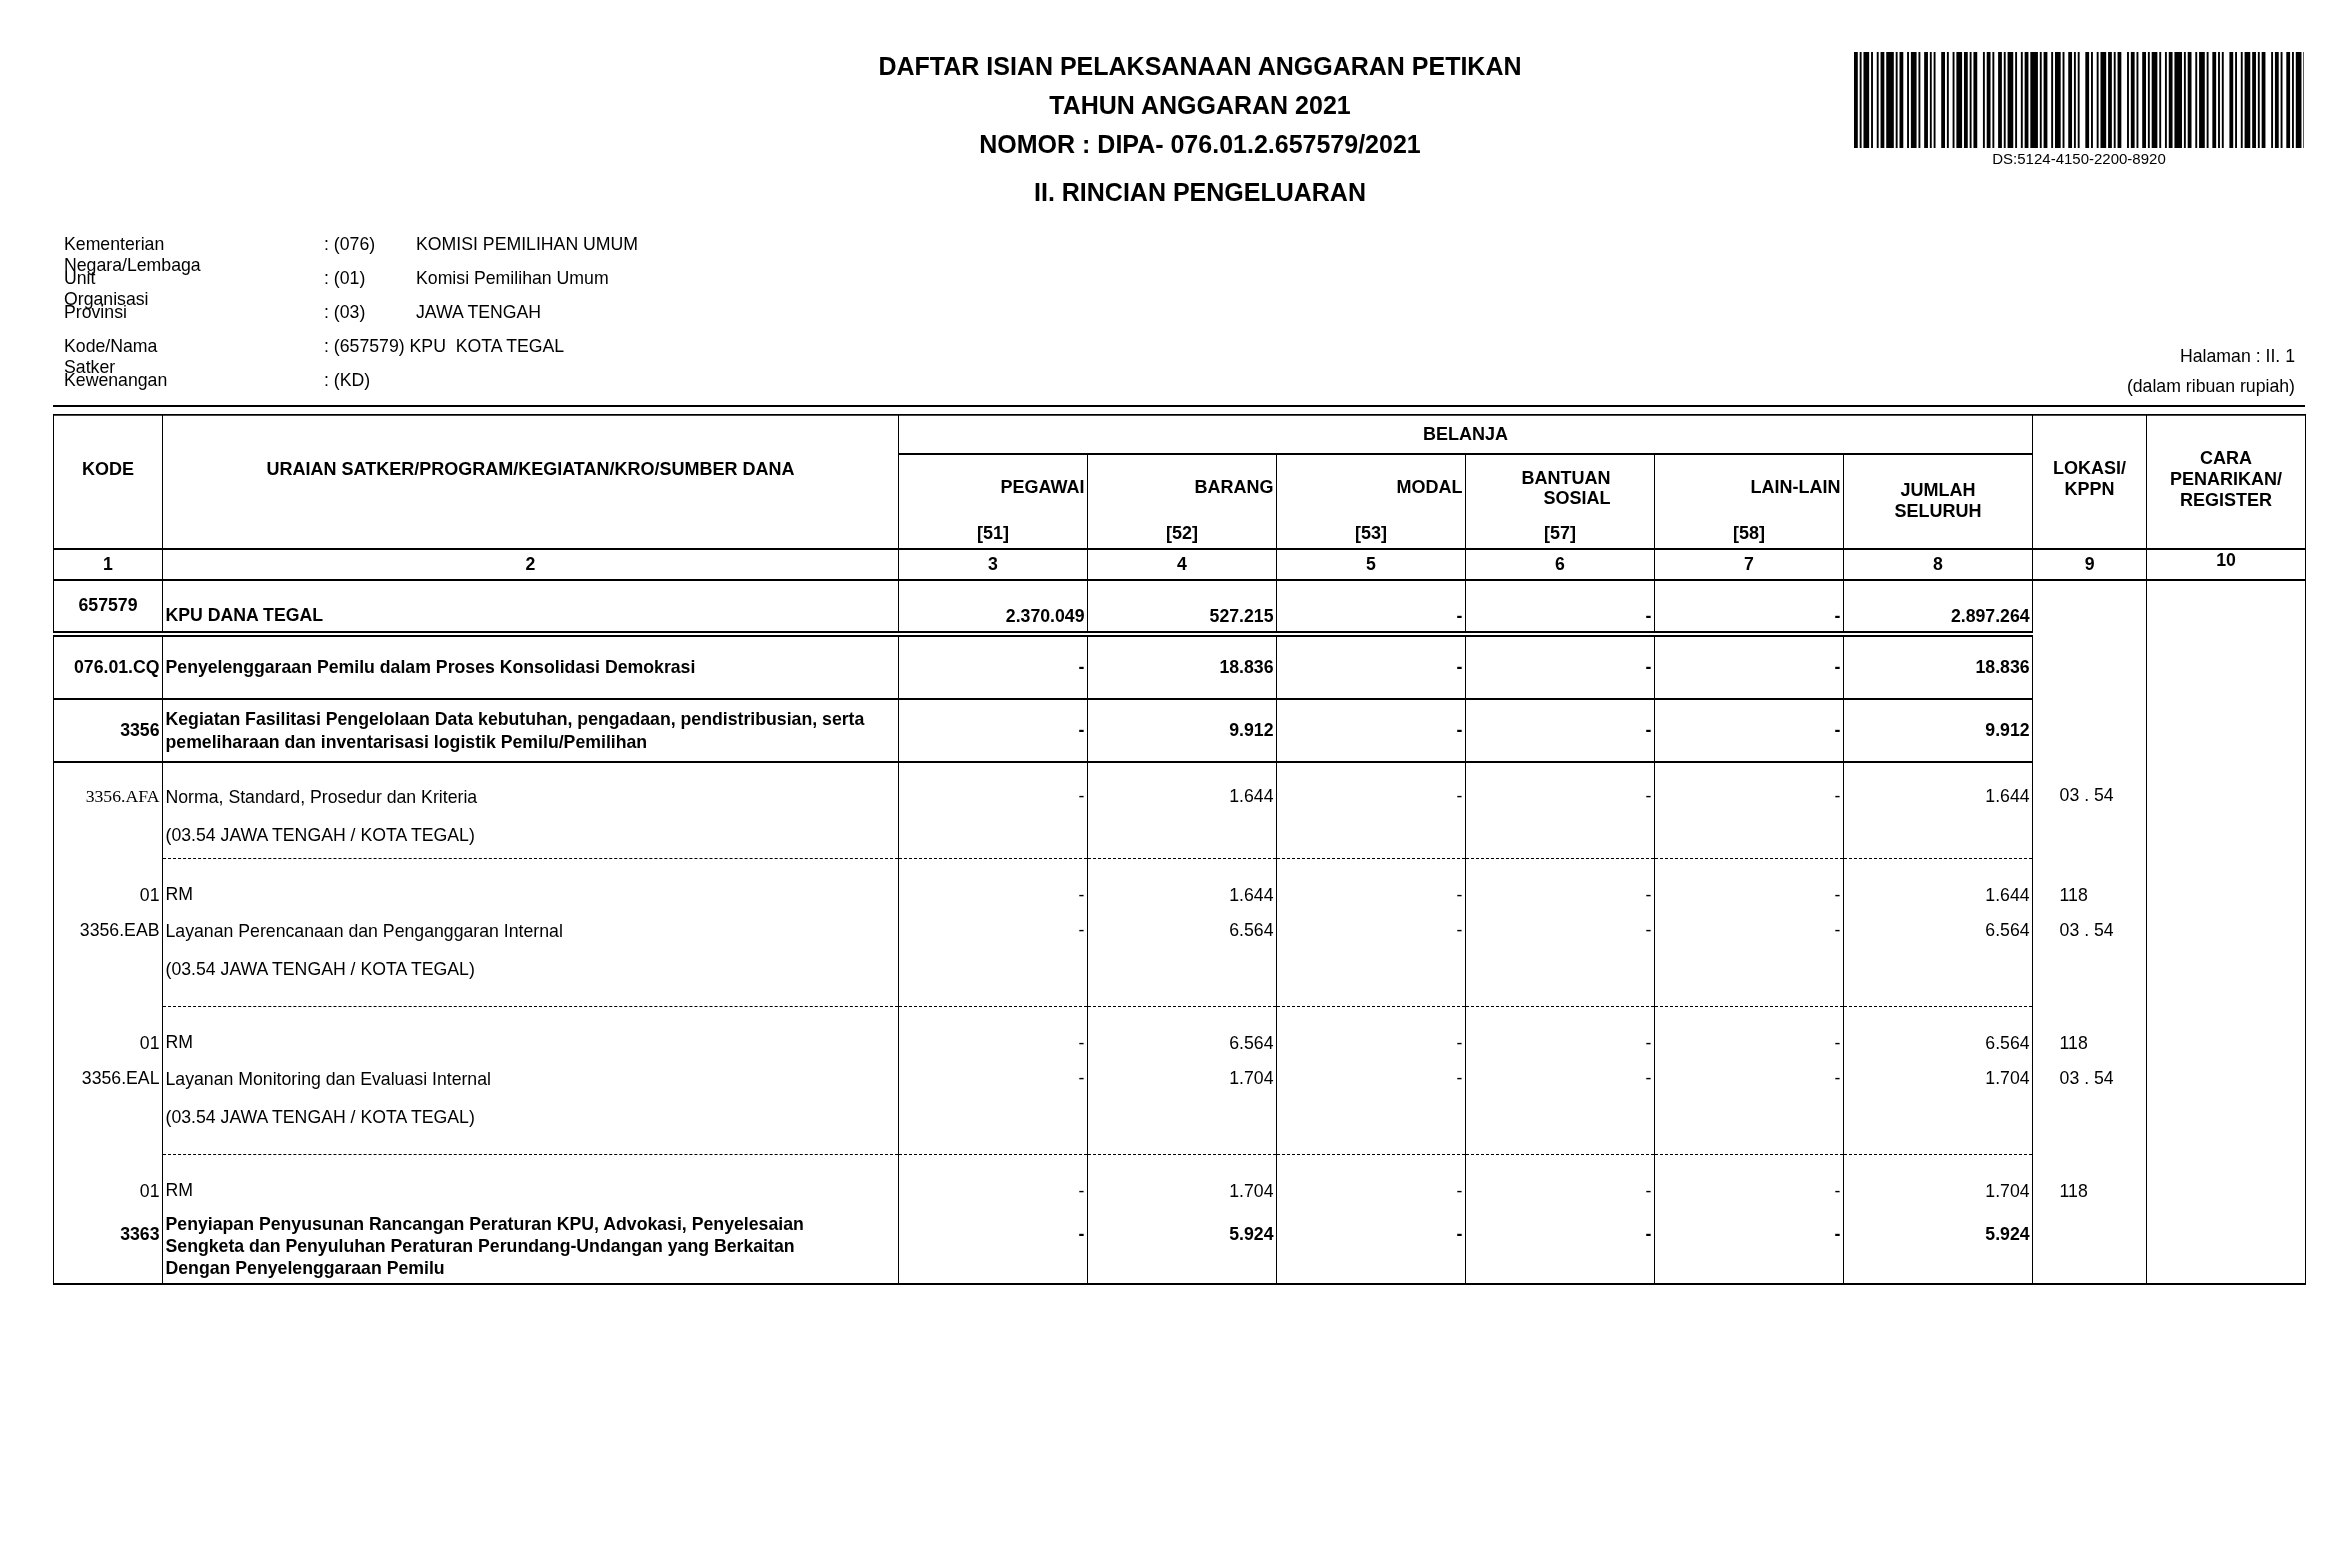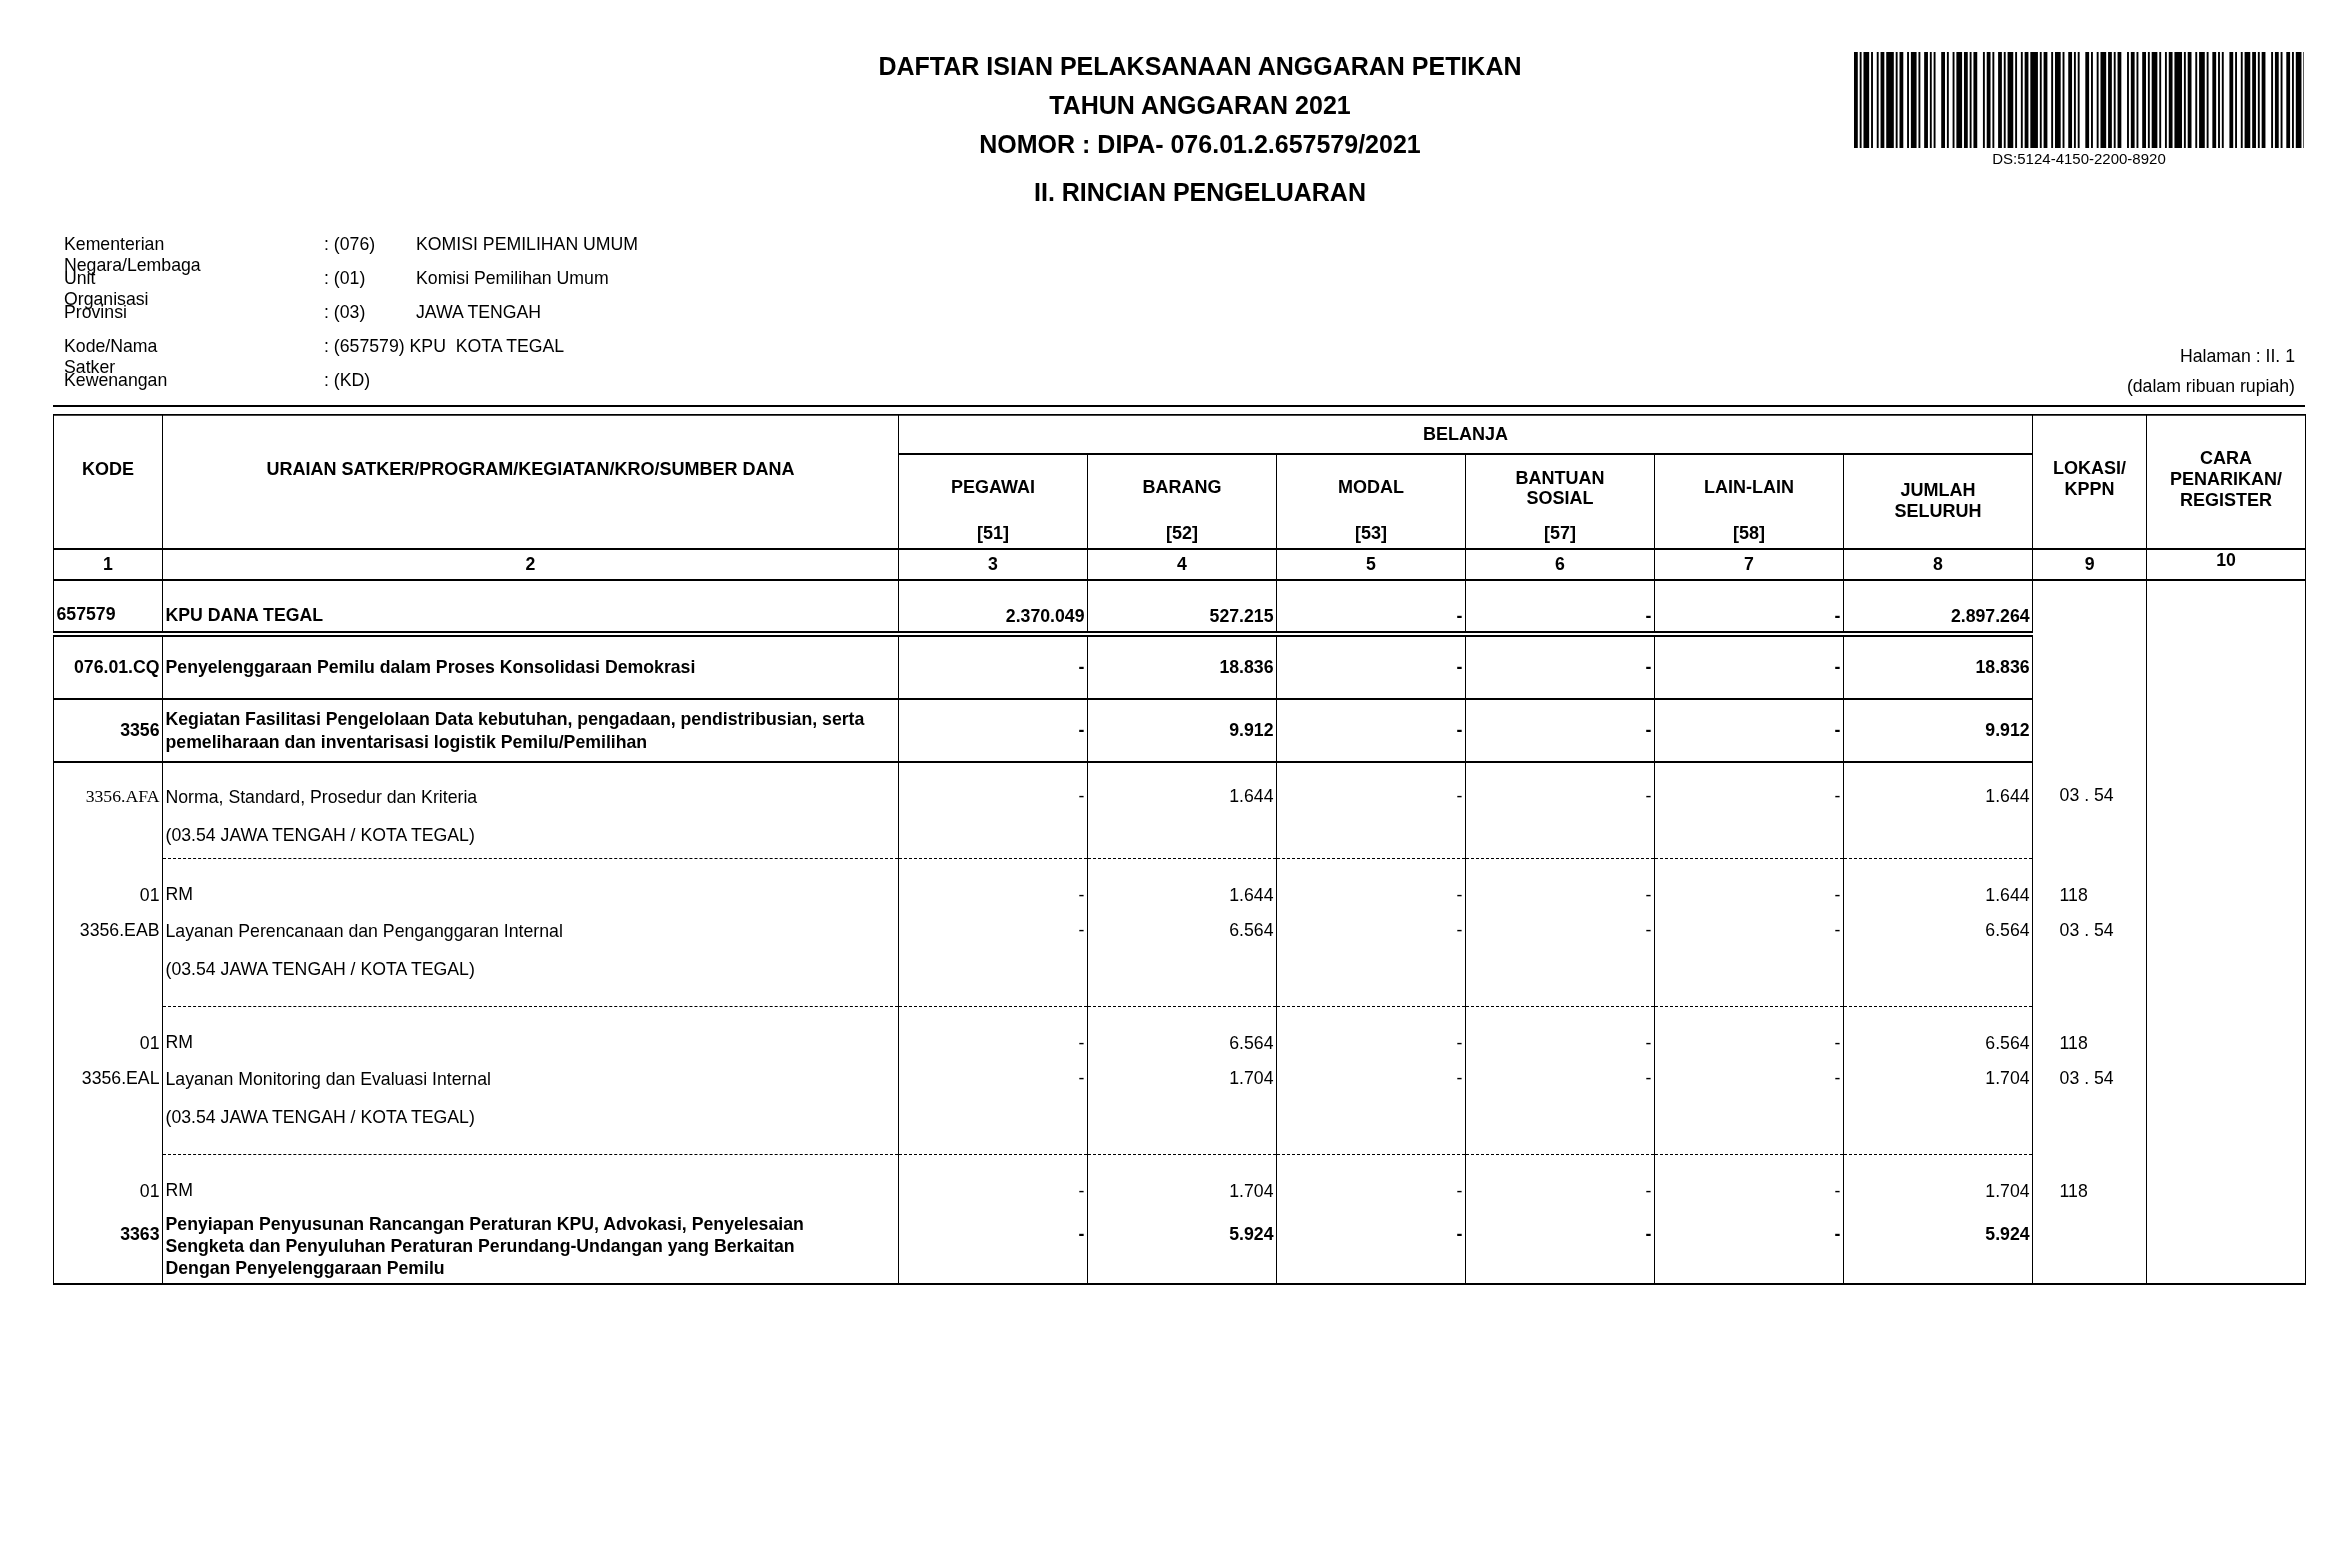--- a/index.html
+++ b/index.html
@@ -29,21 +29,21 @@
   .rule-top2 { position: absolute; left: 53px; width: 2252px; top: 414px; height: 1.9px; background: #444; }
 
   table.dipa {
     position: absolute; left: 53px; top: 414px; width: 2252px;
     border-collapse: collapse; table-layout: fixed; font-size: 17.7px;
   }
   table.dipa td, table.dipa th { border-left: 1.3px solid #000; border-right: 1.3px solid #000; padding: 0 2.5px; vertical-align: middle; }
   table.dipa th { font-weight: bold; text-align: center; border-top: 1.9px solid #000; font-size: 18px; }
   .hdr-belanja { height: 38px; border-bottom: 2.5px solid #000 !important; }
   .hdr-sub { height: 95px; }
-  .hdr-sub .sub-label { display: block; height: 57px; line-height: 20px; padding-top: 17.7px; box-sizing: border-box; }
+  .hdr-sub .sub-label { display: block; height: 57px; line-height: 20px; padding-top: 17.7px; box-sizing: border-box; text-align: right; }
   .hdr-sub .sub-code { display: block; margin-top: 6.3px; font-weight: bold; }
   .numrow th, .numrow td { height: 29px; border-top: 2.5px solid #000; border-bottom: 2.5px solid #000; font-weight: bold; text-align: center; }
 
   .num { text-align: right; white-space: nowrap; }
   .bold { font-weight: bold; }
   .kode { text-align: right; white-space: nowrap; padding-right: 2.5px !important; }
   .desc { text-align: left; line-height: 23px; }
   .lok { text-align: left; padding-left: 26.5px !important; white-space: nowrap; }
   .dash-bottom td.c-desc, .dash-bottom td.c-val { border-bottom: 1.9px dashed #000; }
   .solid-bottom td.c-kode, .solid-bottom td.c-desc, .solid-bottom td.c-val { border-bottom: 2.5px solid #000; }
@@ -237,21 +237,21 @@
       <td>6</td>
       <td>7</td>
       <td>8</td>
       <td>9</td>
       <td style="vertical-align:top;">10</td>
     </tr>
   </thead>
   <tbody>
 
     <tr class="double-bottom bold" style="height:54px;">
-      <td class="c-kode kode" style="text-align:left; vertical-align:bottom; padding-bottom:6px;">657579</td>
+      <td class="c-kode kode" style="text-align:center; vertical-align:bottom; padding-bottom:15px;">657579</td>
       <td class="c-desc desc" style="vertical-align:bottom; padding-bottom:3.8px;">KPU  DANA TEGAL</td>
       <td class="c-val num" style="vertical-align:bottom; padding-bottom:3.8px;">2.370.049</td>
       <td class="c-val num" style="vertical-align:bottom; padding-bottom:3.8px;">527.215</td>
       <td class="c-val num" style="vertical-align:bottom; padding-bottom:3.8px;">-</td>
       <td class="c-val num" style="vertical-align:bottom; padding-bottom:3.8px;">-</td>
       <td class="c-val num" style="vertical-align:bottom; padding-bottom:3.8px;">-</td>
       <td class="c-val num" style="vertical-align:bottom; padding-bottom:3.8px;">2.897.264</td>
       <td class="lok"></td>
       <td></td>
     </tr>

